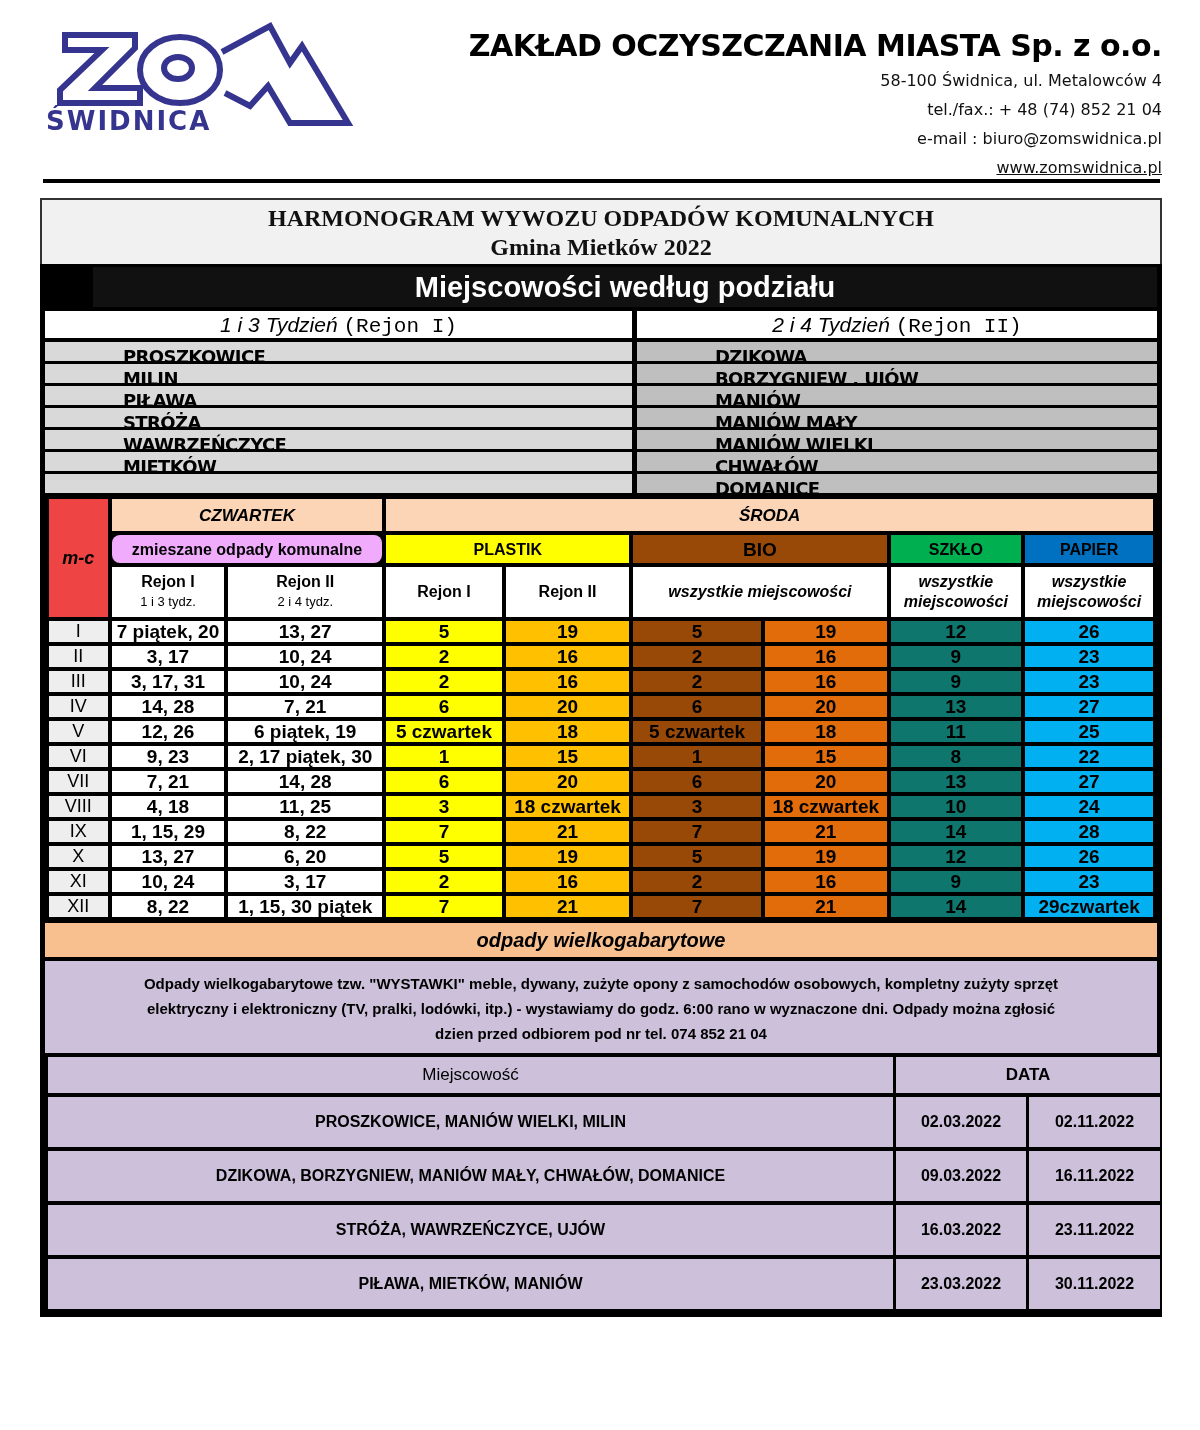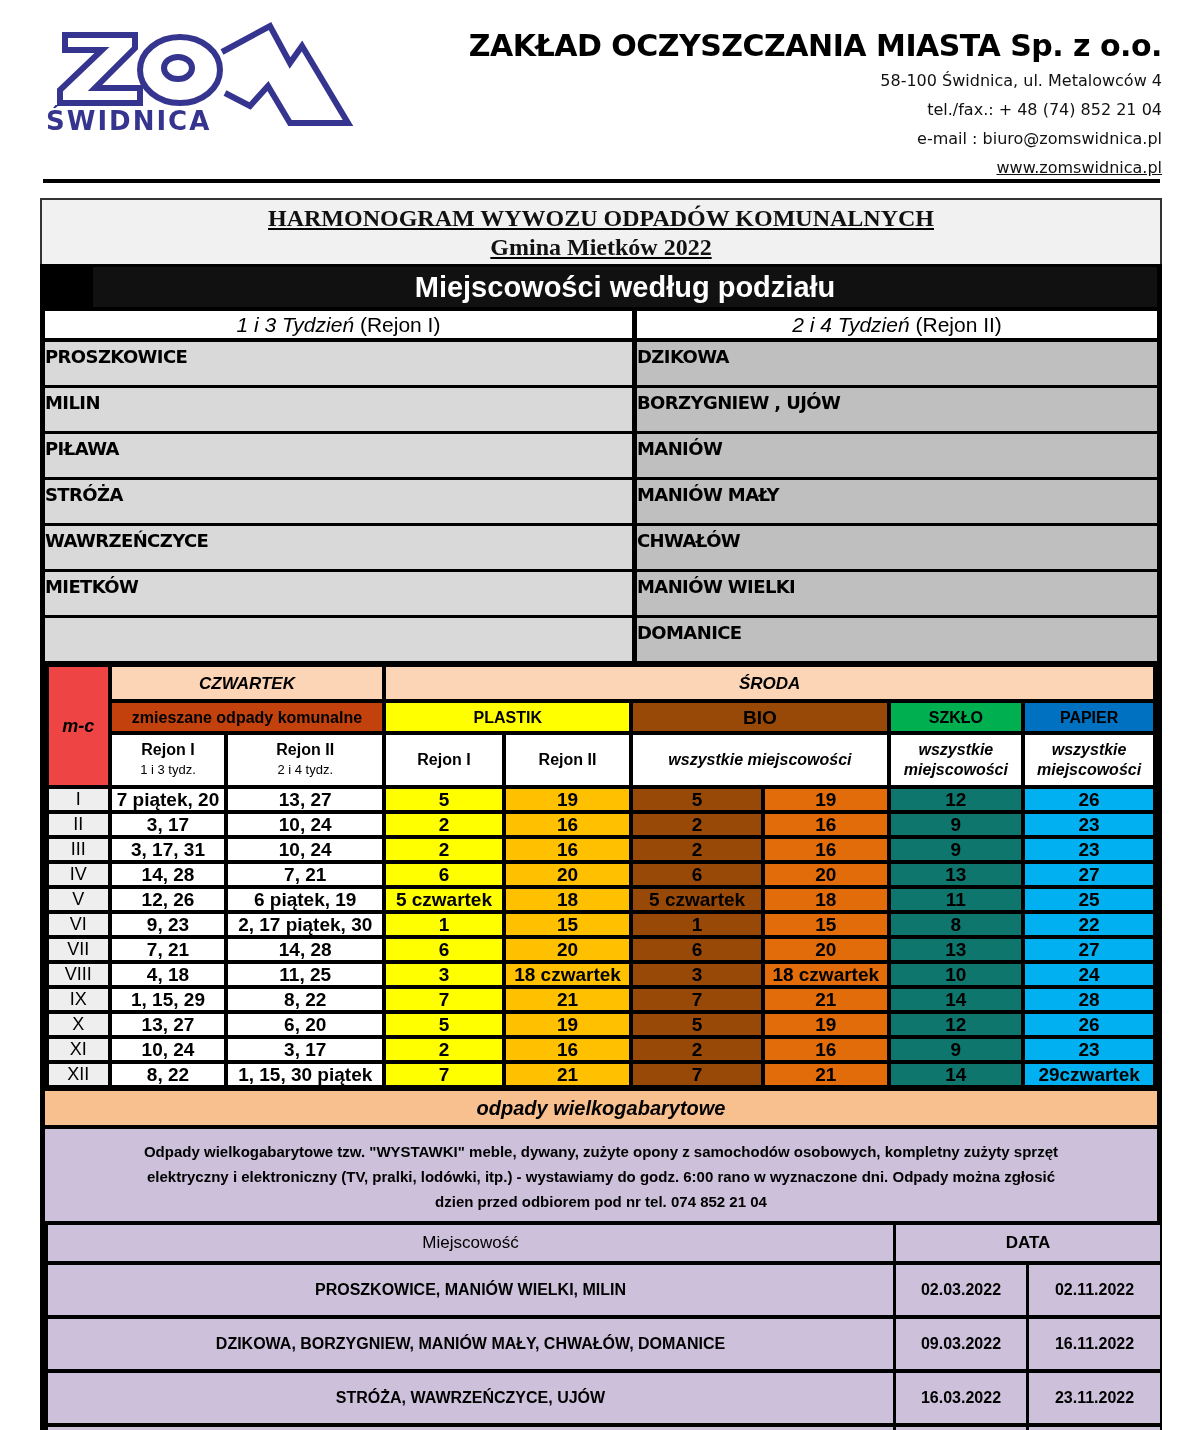--- a/index.html
+++ b/index.html
@@ -10,41 +10,41 @@
   .logo { position: absolute; left: 40px; top: 18px; width: 320px; height: 118px; }
   .company { position: absolute; right: 38px; top: 26px; text-align: right; }
   .company-name { font-family: "DejaVu Sans", sans-serif; font-weight: bold; font-size: 30px; letter-spacing: -0.5px; line-height: 40px; }
   .company-line { font-family: "DejaVu Sans", sans-serif; font-size: 16px; line-height: 29px; color: #111; }
   .company-line.www { text-decoration: underline; }
   .header-rule { position: absolute; left: 43px; top: 179px; width: 1117px; height: 4px; background: #000; }
 
   
   .doc { position: absolute; left: 40px; top: 198px; width: 1122px; }
 
-  .title-box { background: #f1f1f1; border: 2px solid #333; border-bottom: none; height: 66px; text-align: center; padding-top: 4px; text-decoration: underline; }
+  .title-box { background: #f1f1f1; border: 2px solid #333; border-bottom: none; height: 66px; text-align: center; padding-top: 4px; }
   .title-box div { font-family: "Liberation Serif", serif; font-weight: bold; font-size: 24px; line-height: 29px; color: #111; }
 
   .black-box { background: #000; padding: 3px 5px 4px 5px; }
   .section-title { background: #111; color: #fff; text-align: center; font-weight: bold; font-size: 29px; height: 40px; line-height: 40px; font-family: "Liberation Sans", sans-serif; margin-left: 48px; }
 
   .regions { display: grid; grid-template-columns: 587px 520px; column-gap: 5px; row-gap: 4px; margin-top: 4px; }
   .region-head { background: #fff; text-align: center; font-size: 21px; height: 27px; line-height: 27px; font-weight: normal; }
   .region-head i { font-style: italic; }
-  .region-head b { font-weight: normal; }
+  .region-head b { font-weight: normal; font-family: Liberation Mono, monospace; }
   .places { display: flex; flex-direction: column; row-gap: 3px; }
-  .place { height: 43px; line-height: 29px; font-weight: bold; font-size: 18px; font-family: "DejaVu Sans", sans-serif; letter-spacing: -0.6px; }
+  .place { height: 19px; line-height: 29px; font-weight: bold; font-size: 18px; padding-left: 78px; font-family: "DejaVu Sans", sans-serif; letter-spacing: -0.6px; }
   .places.left .place { background: #d9d9d9; }
   .places.right .place { background: #bfbfbf; }
 
   
   table.sched { border-collapse: separate; border-spacing: 4px 4px; width: 100%; margin-top: 2px; table-layout: fixed; }
   table.sched td { text-align: center; font-weight: bold; font-size: 19px; padding: 0; height: 21px; line-height: 21px; white-space: nowrap; overflow: hidden; }
   .h-peach { background: #fbd5b5; font-style: italic; font-size: 17px !important; height: 32px !important; }
   .h-mc { background: #ef4444; font-style: italic; font-size: 18px !important; }
-  .h-mixed { background: #c2410c; font-weight: normal !important; font-size: 16px !important; font-weight: bold !important; height: 28px !important; }
+  .h-mixed { background: #f0abfc; font-weight: normal !important; font-size: 16px !important; font-weight: bold !important; height: 28px !important; border-radius: 8px; }
   .h-plastik { background: #ffff00; font-size: 16px !important; }
   .h-bio { background: #984807; font-size: 19px !important; }
   .h-szklo { background: #00b050; font-size: 16px !important; }
   .h-papier { background: #0070c0; font-size: 16px !important; }
   .h-sub { background: #fff; font-size: 16px !important; height: 50px !important; line-height: 20px !important; }
   .h-sub small { display: block; font-size: 13px; font-weight: normal; }
   .h-sub.it { font-style: italic; white-space: normal !important; }
   td.month { background: #eeeeee; font-weight: normal !important; font-size: 18px !important; }
   td.c-white { background: #ffffff; }
   td.c-yellow { background: #ffff00; }
@@ -115,22 +115,22 @@
         <div class="place">STRÓŻA</div>
         <div class="place">WAWRZEŃCZYCE</div>
         <div class="place">MIETKÓW</div>
         <div class="place"></div>
       </div>
       <div class="places right">
         <div class="place">DZIKOWA</div>
         <div class="place">BORZYGNIEW , UJÓW</div>
         <div class="place">MANIÓW</div>
         <div class="place">MANIÓW MAŁY</div>
+        <div class="place">MANIÓW WIELKI</div>
         <div class="place">CHWAŁÓW</div>
-        <div class="place">MANIÓW WIELKI</div>
         <div class="place">DOMANICE</div>
       </div>
     </div>
 
     <table class="sched">
       <colgroup>
         <col style="width:58px">
           <col style="width:111px">
           <col style="width:152px">
         <col style="width:114px">

